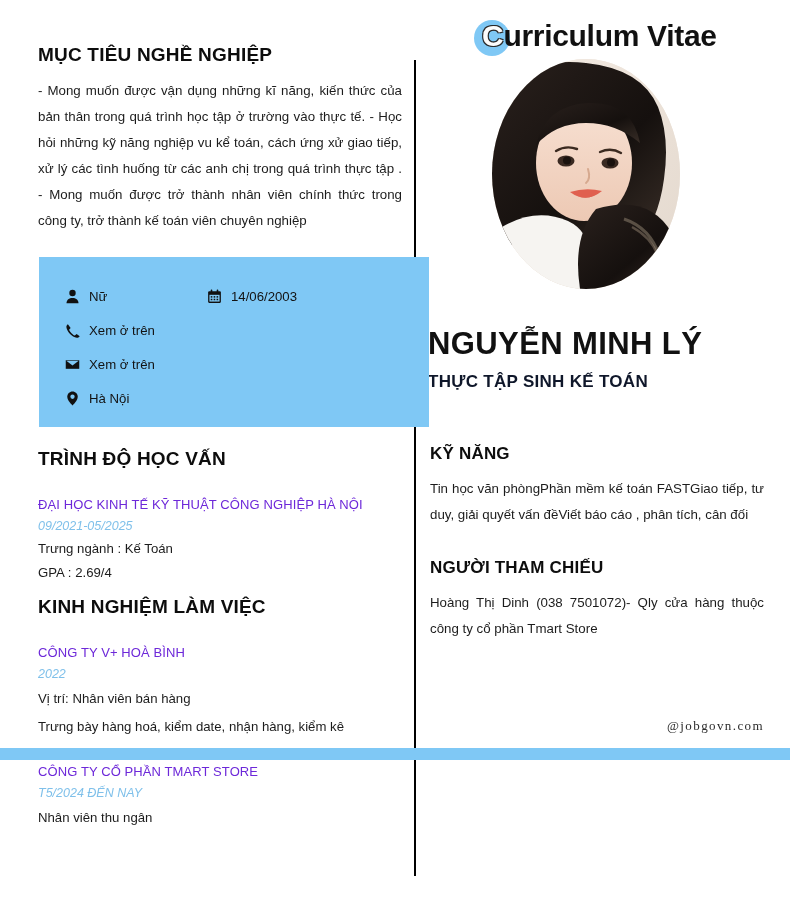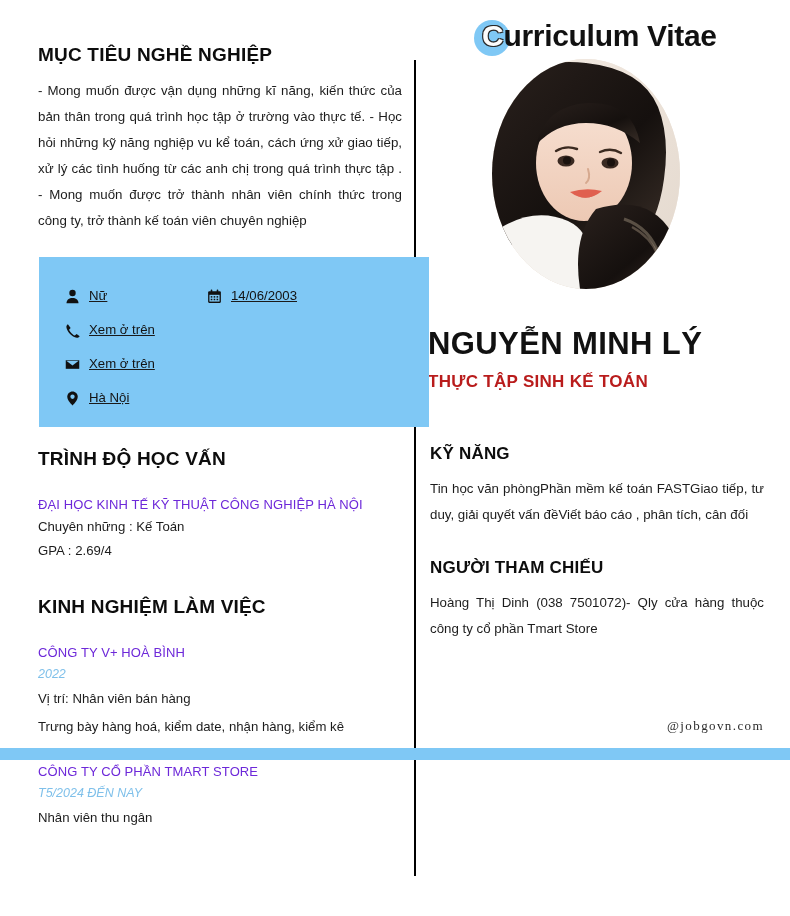--- a/index.html
+++ b/index.html
@@ -88,21 +88,21 @@
     letter-spacing: 0.4px;
     color: #111111;
     line-height: 1.15;
     white-space: nowrap;
   }
   .job-title {
     margin-top: 10px;
     font-size: 17px;
     font-weight: bold;
     letter-spacing: 0.3px;
-    color: #b91c1c;
+    color: #0f172a;
   }
 
   
   .divider {
     position: absolute;
     left: 414px;
     top: 60px;
     width: 2px;
     height: 816px;
     background: #000000;
@@ -179,23 +179,22 @@
     top: 22px;
     right: 10px;
   }
   .info-row {
     display: flex;
     align-items: center;
     height: 34px;
   }
   .info-cell {
     display: flex;
-    align-items: flex-start;
+    align-items: flex-end;
     gap: 9px;
-    text-decoration: underline;
   }
   .info-cell.first { width: 142px; }
   .info-ico {
     width: 16px;
     height: 16px;
     flex: 0 0 16px;
     display: flex;
     align-items: center;
     justify-content: center;
   }
@@ -359,21 +358,22 @@
           <span class="info-val">Hà Nội</span>
         </div>
       </div>
 
     </div>
   </div>
 
   <div class="block-education">
     <h2 class="section-title">TRÌNH ĐỘ HỌC VẤN</h2>
     <div class="entry-title">ĐẠI HỌC KINH TẾ KỸ THUẬT CÔNG NGHIỆP HÀ NỘI</div>
-    <div class="edu-line">Chuyên những : Kế Toán</div>
+    <div class="entry-date">09/2021-05/2025</div>
+    <div class="edu-line">Trưng ngành : Kế Toán</div>
     <div class="edu-line">GPA : 2.69/4</div>
   </div>
 
   <div class="block-experience">
     <h2 class="section-title">KINH NGHIỆM LÀM VIỆC</h2>
 
     <div class="entry">
       <div class="entry-title">CÔNG TY V+ HOÀ BÌNH</div>
       <div class="entry-date">2022</div>
       <div class="entry-line">Vị trí: Nhân viên bán hàng</div>

